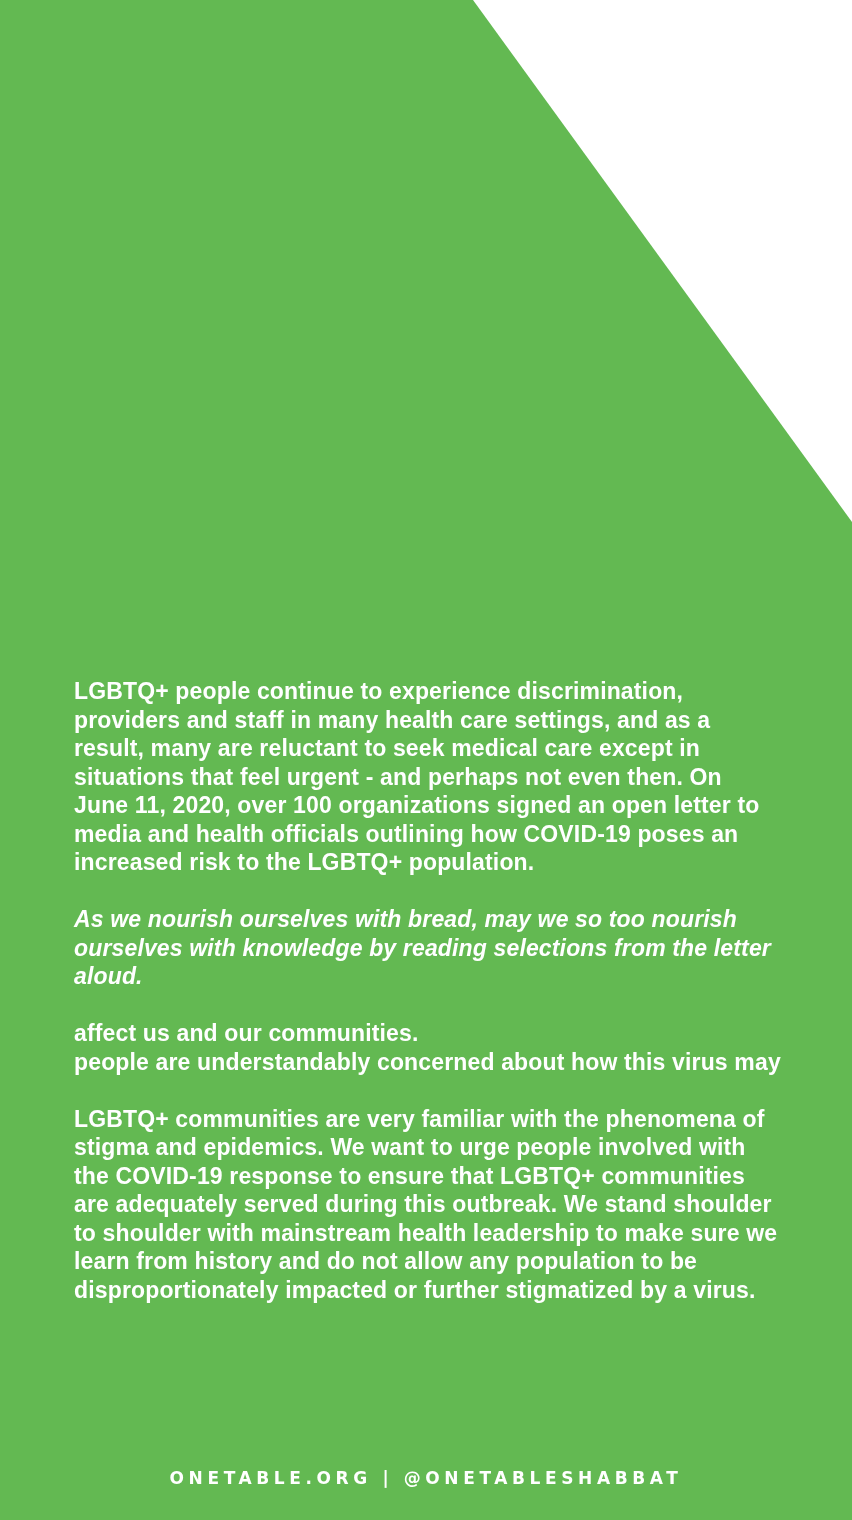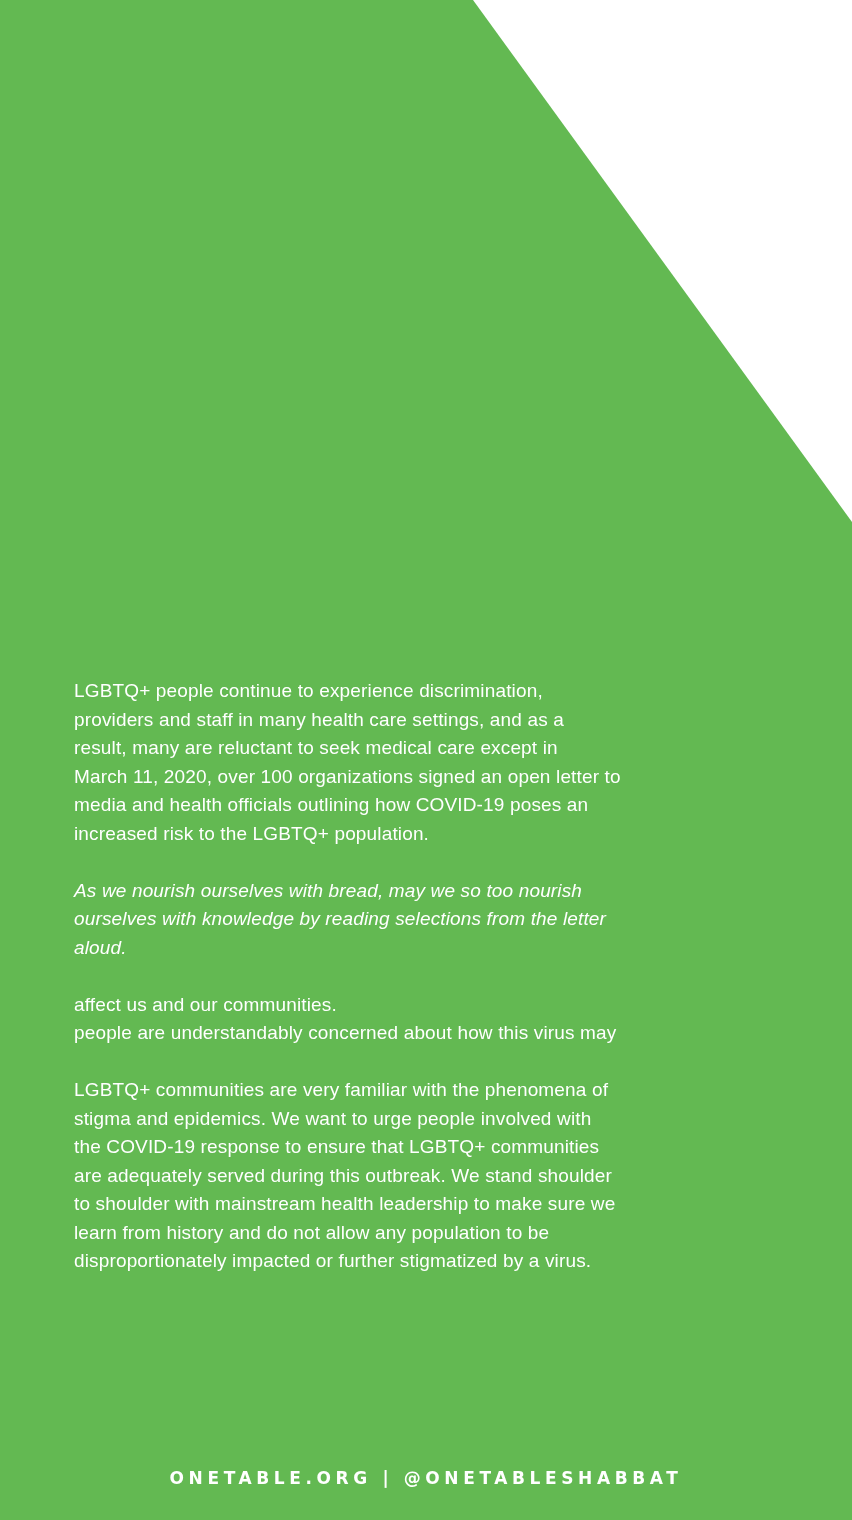--- a/index.html
+++ b/index.html
@@ -20,23 +20,24 @@
       top: 0;
       width: 852px;
       height: 1520px;
     }
     .content {
       position: absolute;
       left: 74px;
       top: 677px;
       width: 730px;
       color: #ffffff;
-      font-size: 19px;
+      font-size: 23px;
       line-height: 28.5px;
       letter-spacing: 0.15px;
+      font-weight: bold;
     }
     .para {
       margin: 0 0 28.5px 0;
     }
     .para .line {
       display: block;
       white-space: nowrap;
     }
     .para.italic {
       font-style: italic;
@@ -60,21 +61,22 @@
 
 <svg class="corner-shape" viewBox="0 0 852 1520" width="852" height="1520">
   <polygon points="473,0 852,0 852,522" fill="#ffffff"></polygon>
 </svg>
 
 <div class="content">
   <p class="para">
     <span class="line">LGBTQ+ people continue to experience discrimination,</span>
     <span class="line">providers and staff in many health care settings, and as a</span>
     <span class="line">result, many are reluctant to seek medical care except in</span>
-    <span class="line">March 11, 2020, over 100 organizations signed an open letter to</span>
+    <span class="line">situations that feel urgent - and perhaps not even then. On</span>
+    <span class="line">June 11, 2020, over 100 organizations signed an open letter to</span>
     <span class="line">media and health officials outlining how COVID-19 poses an</span>
     <span class="line">increased risk to the LGBTQ+ population.</span>
   </p>
   <p class="para italic">
     <span class="line">As we nourish ourselves with bread, may we so too nourish</span>
     <span class="line">ourselves with knowledge by reading selections from the letter</span>
     <span class="line">aloud.</span>
   </p>
   <p class="para">
     <span class="line">affect us and our communities.</span>

